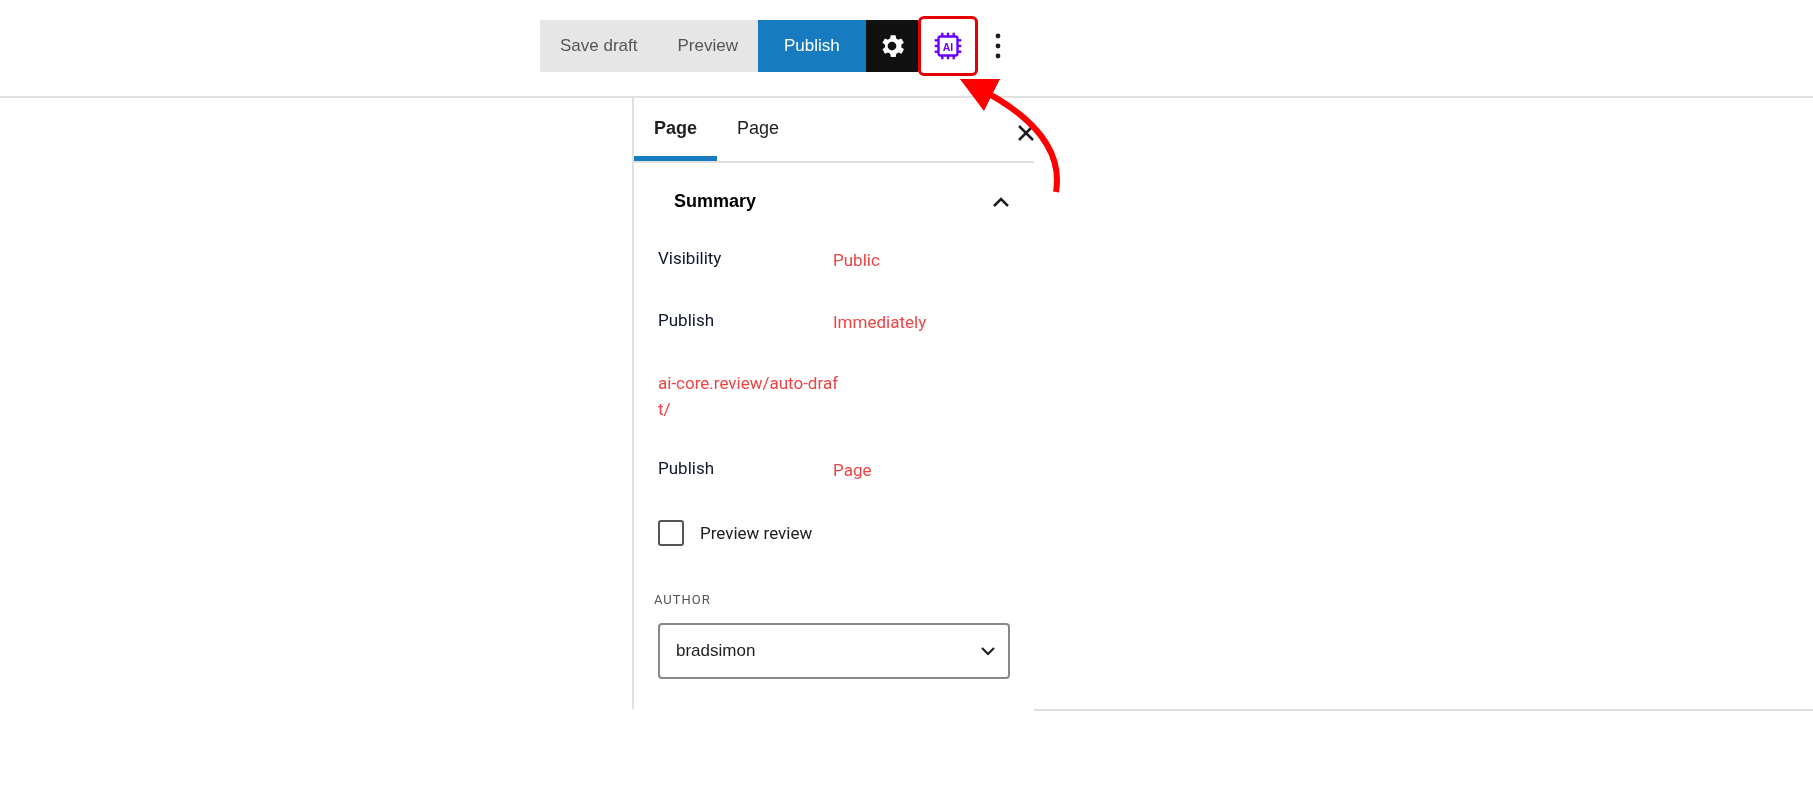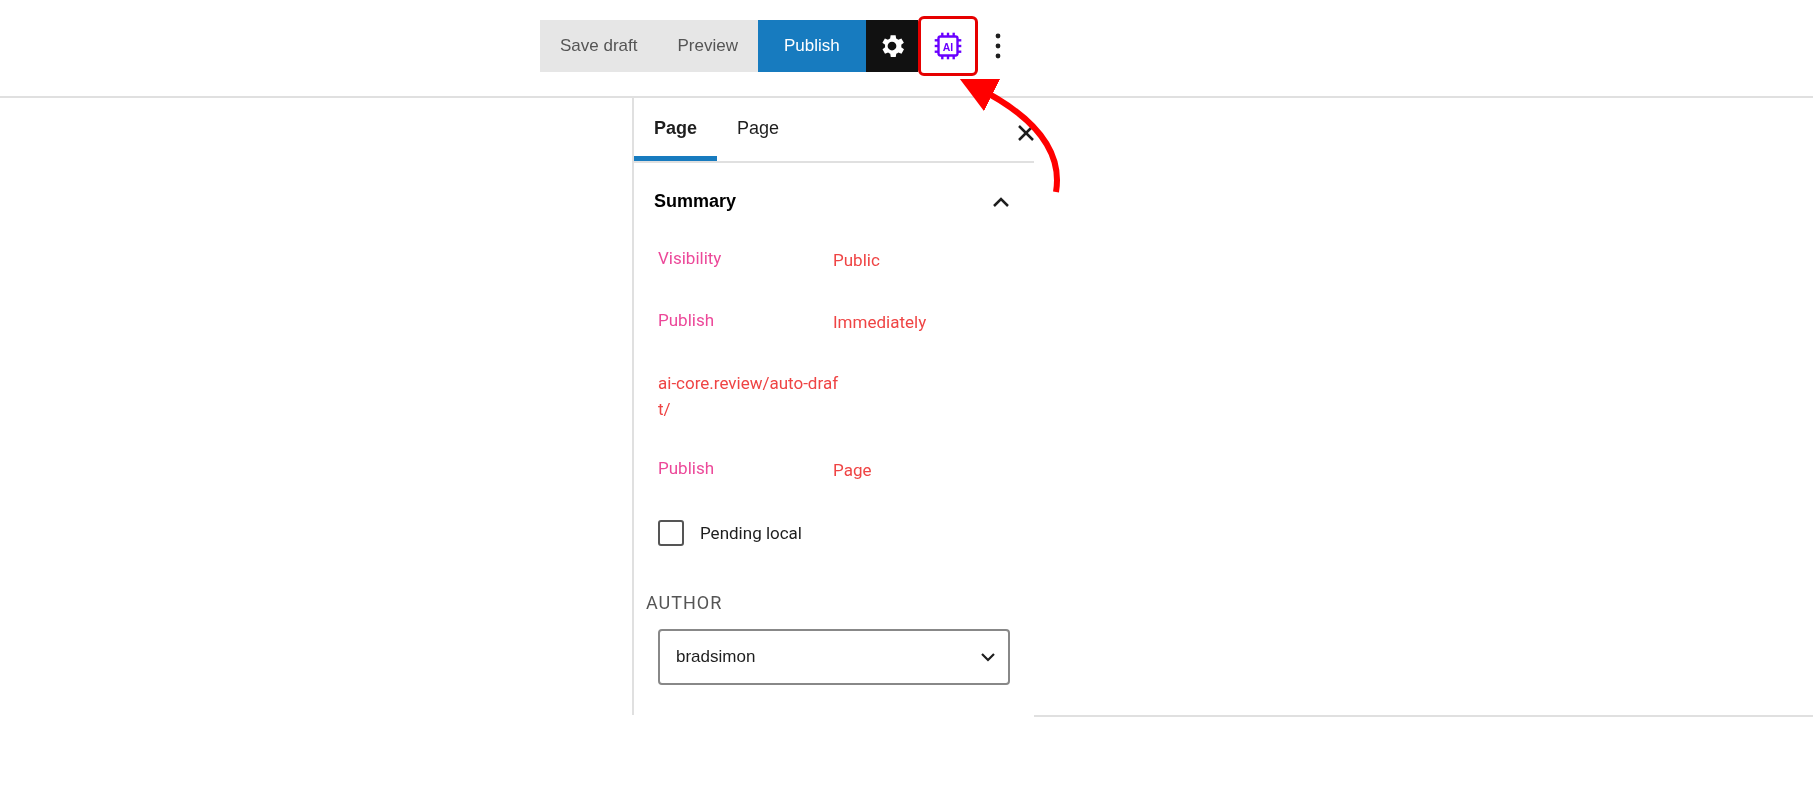--- a/index.html
+++ b/index.html
@@ -95,39 +95,39 @@
       font-size: 26px;
       cursor: pointer;
       color: #1e1e1e;
       width: 36px;
       height: 36px;
     }
     .section-header {
       display: flex;
       justify-content: space-between;
       align-items: center;
-      padding: 28px 24px 18px 20px;
+      padding: 28px 24px 18px 40px;
       cursor: pointer;
       background: none;
       border: none;
       width: 100%;
       gap: 30px;
     }
     .section-title {
       font-size: 18px;
       font-weight: 600;
     }
     .row {
       display: flex;
       padding: 18px 24px;
     }
     .row-label {
       width: 175px;
       font-size: 17px;
-      color: #ec4899;
+      color: #0f172a;
     }
     .row-value {
       font-size: 17px;
       color: #ef4444;
       cursor: pointer;
       max-width: 186px;
       word-break: break-all;
       line-height: 1.5;
     }
     .check-row {
@@ -138,22 +138,22 @@
     }
     .checkbox {
       width: 26px;
       height: 26px;
       border: 2px solid #555;
       border-radius: 3px;
       background: #fff;
       cursor: pointer;
     }
     .author-label {
-      padding: 28px 24px 10px 12px;
-      font-size: 18px;
+      padding: 28px 24px 10px 20px;
+      font-size: 13px;
       letter-spacing: 1px;
       color: #555;
       font-weight: 400;
     }
     .select-wrap {
       margin: 6px 24px 0 24px;
       position: relative;
     }
     .author-select {
       width: 100%;
@@ -269,21 +269,21 @@
     <div class="row-value">ai-core.review/auto-draft/</div>
   </div>
 
   <div class="row">
     <div class="row-label">Publish</div>
     <div class="row-value">Page</div>
   </div>
 
   <div class="check-row">
     <button class="checkbox"></button>
-    <span style="font-size:17px;">Pending local</span>
+    <span style="font-size:17px;">Preview review</span>
   </div>
 
   <div class="author-label">AUTHOR</div>
   <div class="select-wrap">
     <select class="author-select">
       <option>bradsimon</option>
     </select>
     <svg class="select-caret" width="16" height="10" viewBox="0 0 16 10">
       <path d="M2 2 L8 8 L14 2" fill="none" stroke="#1e1e1e" stroke-width="2.2"></path>
     </svg>

